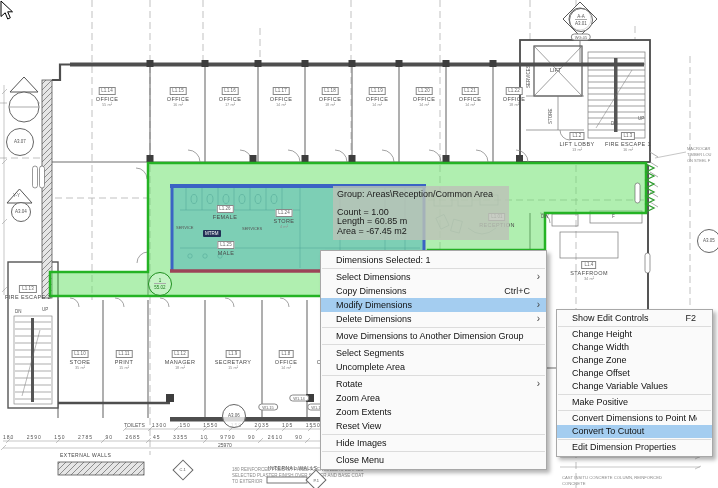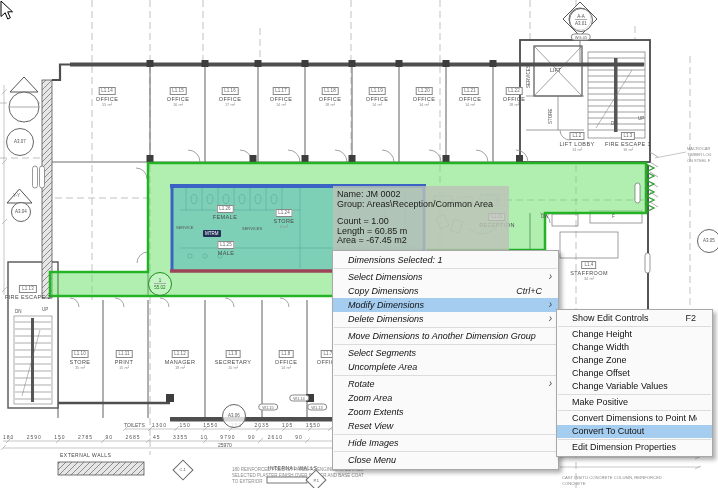--- a/index.html
+++ b/index.html
@@ -34,21 +34,21 @@
 
   
   #tooltip{position:absolute;left:333px;top:186px;width:172px;z-index:5;
            background:rgba(188,194,183,.82);padding:4px 0 4px 4px;color:#1b1b1b;}
   .tline{font-size:9px;line-height:9.6px;height:9.6px;white-space:nowrap;}
   .tline.blank{height:8px;}
 
   
   .menu{position:absolute;background:#fafafa;border:1px solid #a8a8a8;
         box-shadow:3px 3px 4px rgba(0,0,0,.3);padding:2px 0;z-index:8;}
-  #ctx-menu{left:332px;top:250px;width:225px;font-style:italic;}
+  #ctx-menu{left:320px;top:250px;width:225px;}
   #sub-menu{left:556px;top:309px;width:155px;z-index:9;}
   .mi{display:flex;align-items:center;padding:0 6px 0 15px;color:#111;font-size:9px;white-space:nowrap;}
   #ctx-menu .mi{height:14px;line-height:14px;}
   #sub-menu .mi{height:13px;line-height:13px;}
   .mi-label{flex:1 1 auto;overflow:hidden;}
   .mi-shortcut{margin-left:10px;color:#222;}
   .mi-arrow{width:8px;text-align:right;color:#444;font-size:10px;visibility:hidden;margin-left:2px;}
   .mi.sub .mi-arrow{visibility:visible;}
   .mi.hl{background:#a4cdf0;}
   .mi.t-separator{height:3px !important;padding:0 1px;align-items:center;}
@@ -513,23 +513,20 @@
         <span>C.1</span>
       </div>
 
       <div class="pdiamond" style="left: 316px; top: 480px;">
         <span>P.1</span>
       </div>
     </div>
 
   <div id="tooltip">
 
-      <div class="tline">
-        <span>Name: JM 0002</span>
-      </div>
 
       <div class="tline">
         <span>Group: Areas\Reception/Common Area</span>
       </div>
 
       <div class="tline blank">
         <span></span>
       </div>
 
       <div class="tline">

